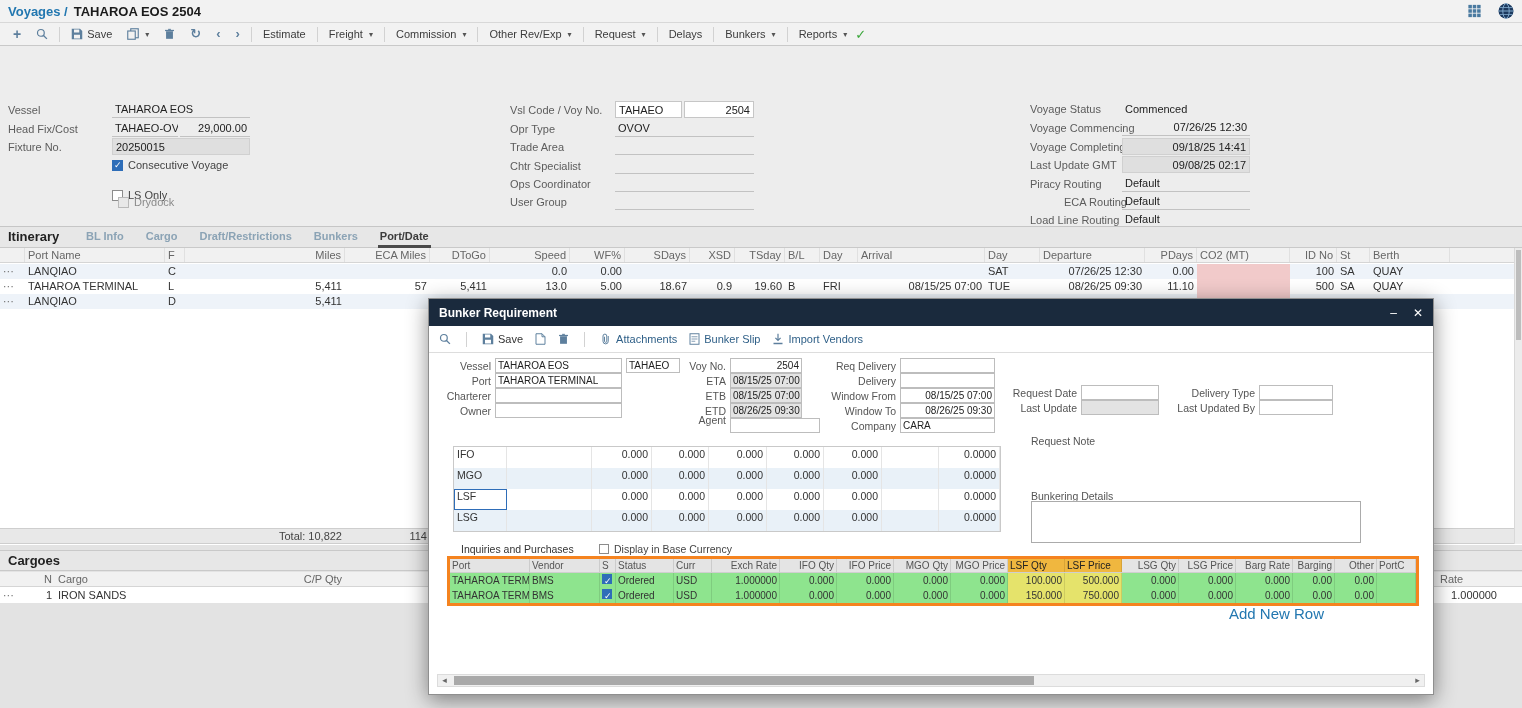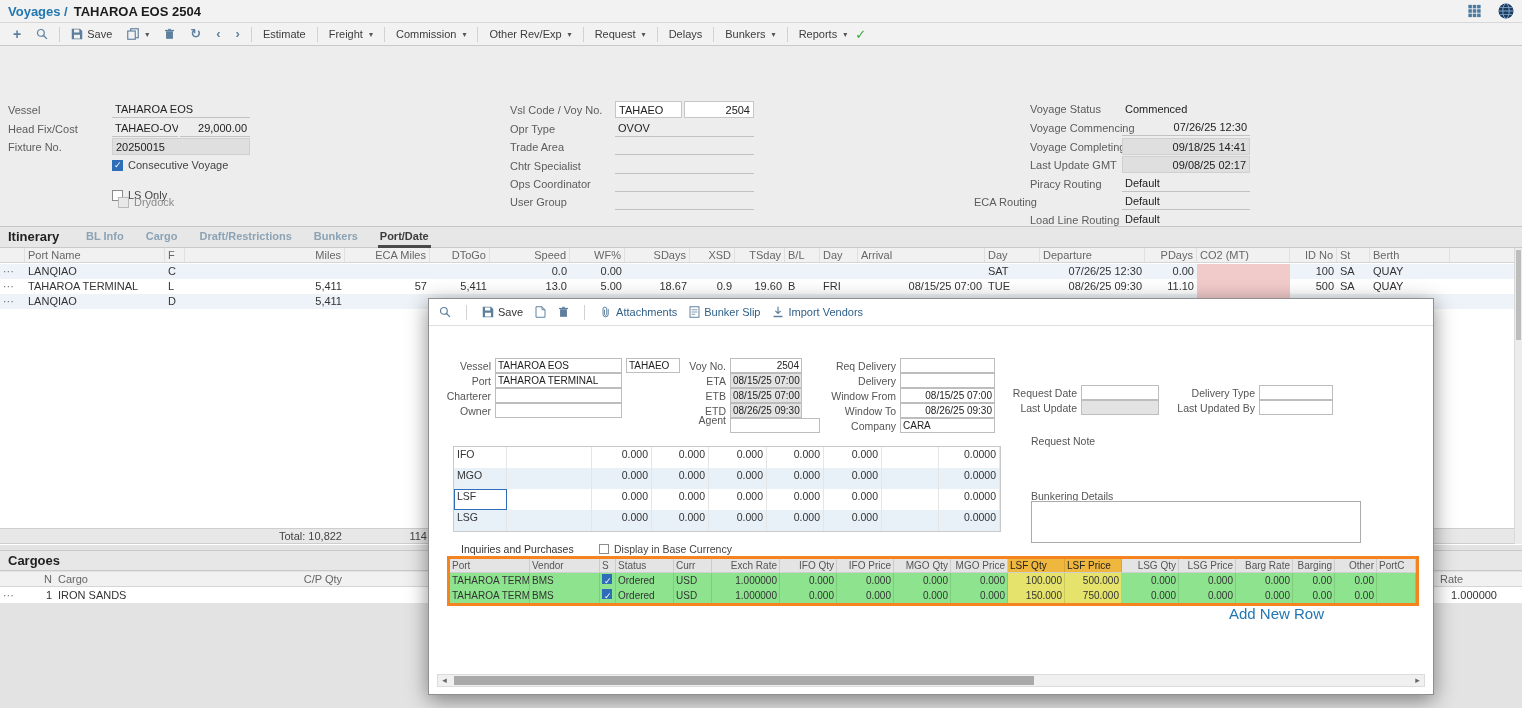--- a/index.html
+++ b/index.html
@@ -268,21 +268,21 @@
   <span class="lbl" style="left:1030px;top:55px">Voyage Status</span>
   <span class="val" style="left:1125px;top:55px">Commenced</span>
   <span class="lbl" style="left:1030px;top:74px">Voyage Commencing</span>
   <span class="fld ul rt" style="left:1122px;top:73px;width:128px">07/26/25 12:30</span>
   <span class="lbl" style="left:1030px;top:93px">Voyage Completing</span>
   <span class="fld ro rt" style="left:1122px;top:92px;width:128px">09/18/25 14:41</span>
   <span class="lbl" style="left:1030px;top:111px">Last Update GMT</span>
   <span class="fld ro rt" style="left:1122px;top:110px;width:128px">09/08/25 02:17</span>
   <span class="lbl" style="left:1030px;top:130px">Piracy Routing</span>
   <span class="fld ul" style="left:1122px;top:129px;width:128px">Default</span>
-  <span class="lbl" style="left:974px;top:148px">ECA Routing</span>
+  <span class="lbl" style="left:1064px;top:148px">ECA Routing</span>
   <span class="fld ul" style="left:1122px;top:147px;width:128px">Default</span>
   <span class="lbl" style="left:1030px;top:166px">Load Line Routing</span>
   <span class="fld ul" style="left:1122px;top:165px;width:128px">Default</span>
   <span class="lbl" style="left:1030px;top:184px">INL Routing</span>
   <span class="fld ul" style="left:1122px;top:183px;width:128px">Default</span>
   <span class="lbl" style="left:1030px;top:202px">DWF %</span>
   <span class="fld ul rt" style="left:1122px;top:201px;width:128px">5.00</span>
 </div>
 
 <div class="itin">
@@ -415,20 +415,27 @@
     <div style="width:25px" class="handle">⋯</div>
     <div style="width:30px" class="rt">1</div>
     <div style="width:220px">IRON SANDS</div>
     <div style="width:70px" class="rt"></div>
     <div style="width:1092px"></div>
     <div style="width:63px" class="rt">1.000000</div>
   </div>
 </div>
 
 <div class="modal">
+  <div class="mtitle">
+    <span>Bunker Requirement</span>
+    <span class="mbtns">
+      <span>–</span>
+      <span>✕</span>
+    </span>
+  </div>
   <div class="mtool">
     <span class="ig">
         <svg width="12" height="12" viewBox="0 0 16 16">
           <circle cx="6.5" cy="6.5" r="4.5" fill="none" stroke="currentColor" stroke-width="1.6"></circle>
           <line x1="10" y1="10" x2="14.5" y2="14.5" stroke="currentColor" stroke-width="1.8"></line>
         </svg>
       </span>
     <span class="sep"></span>
     <span class="mlink" style="color:#333">
         <span class="ig">

